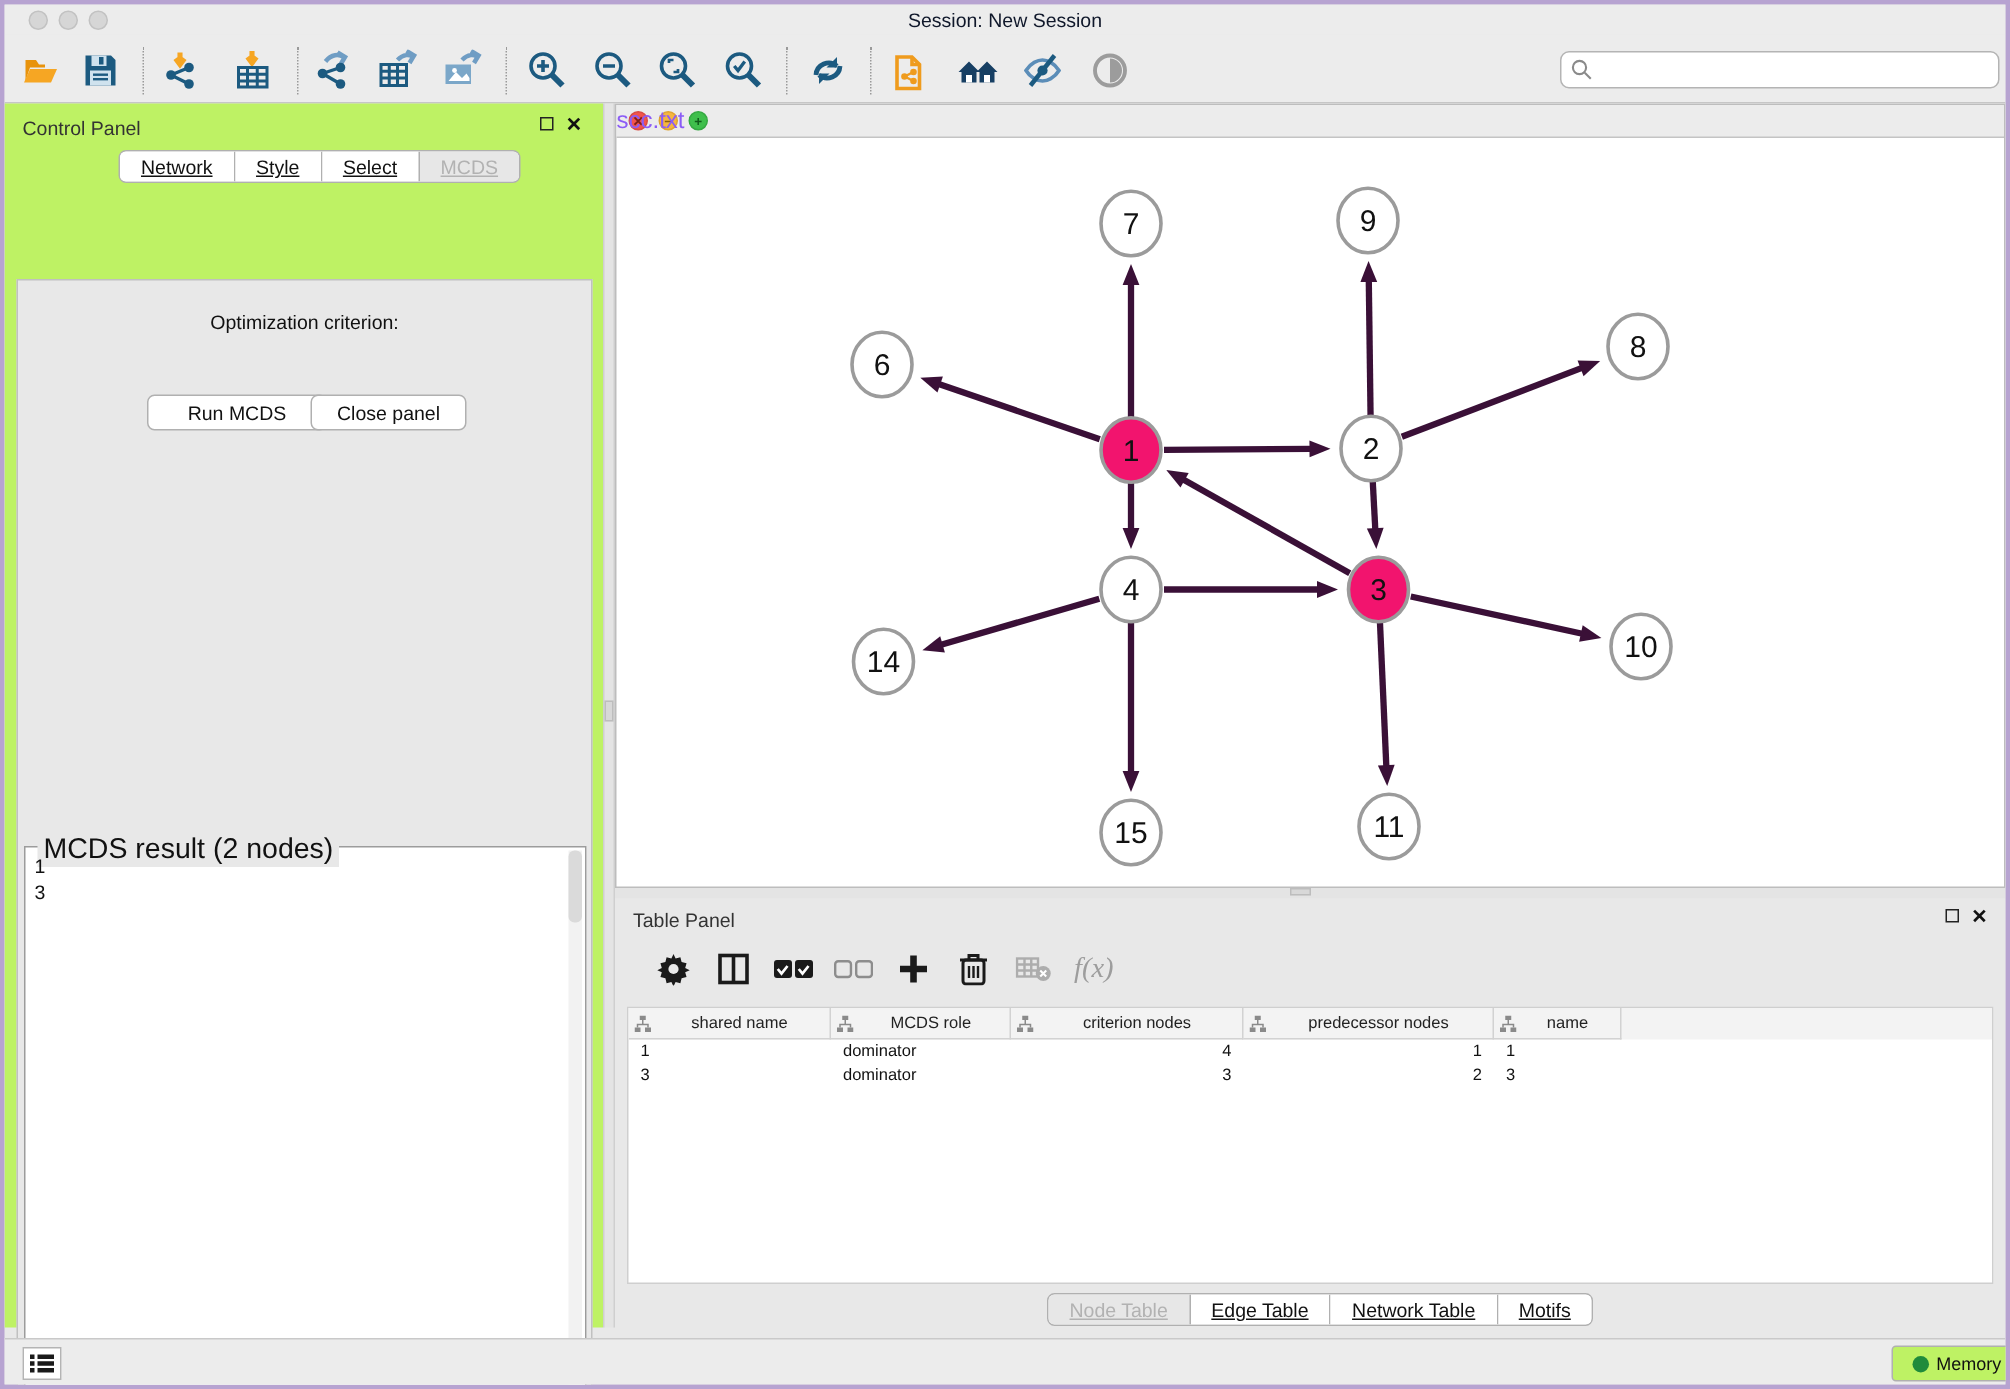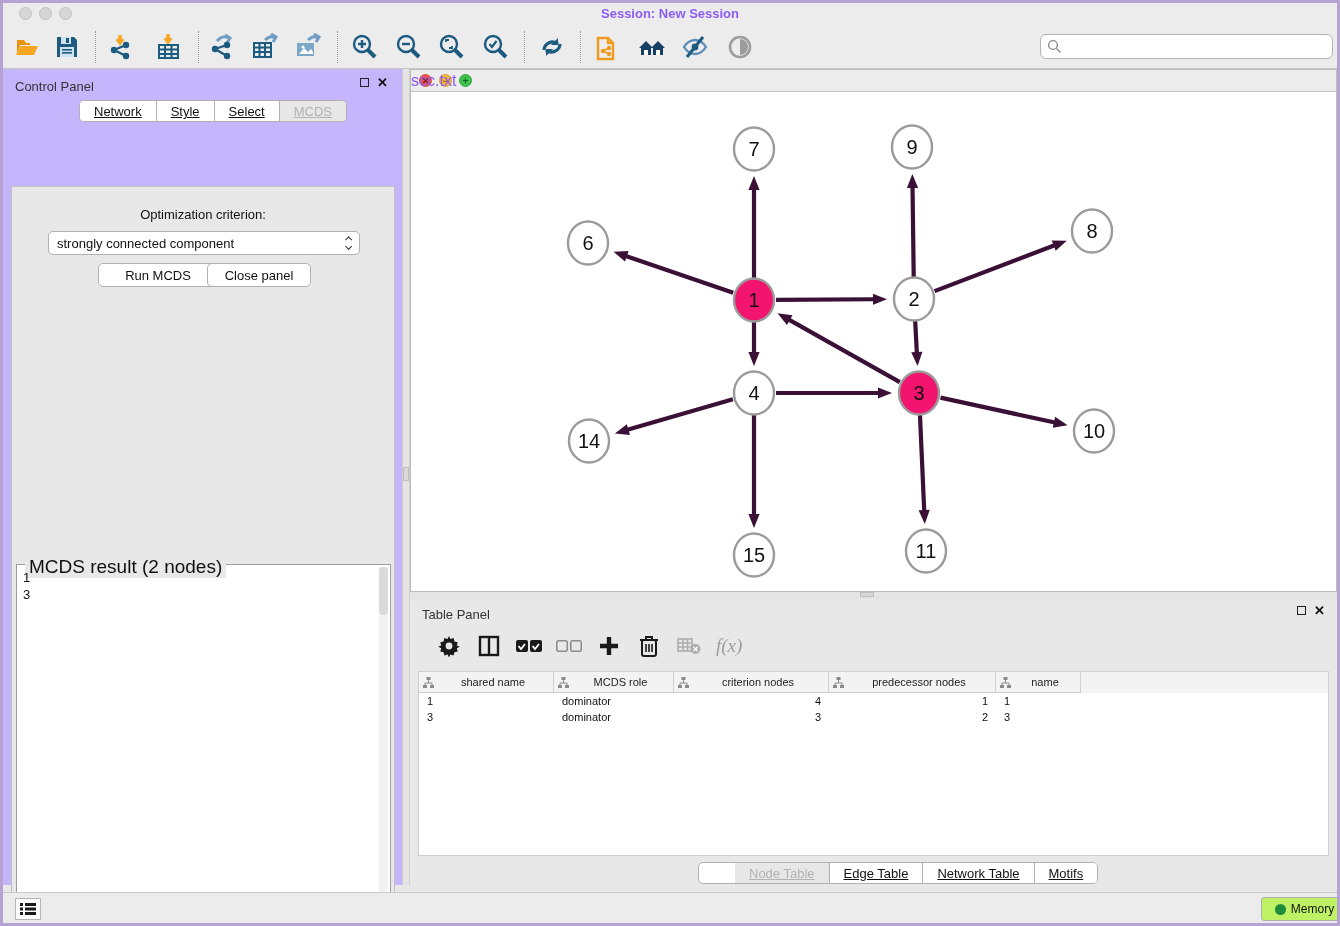--- a/index.html
+++ b/index.html
@@ -9,31 +9,31 @@
     background:#e8e8e8;
     position:relative;
     border:3px solid #b7a3d1;
     overflow:hidden;
   }
   .abs { position:absolute; }
 
   
   #titlebar { left:0; top:0; width:1334px; height:20px; background:#ececec; }
   .tl-dot { width:13px; height:13px; border-radius:50%; background:#d6d6d6; border:1px solid #c2c2c2; display:inline-block; }
-  #window-title { width:100%; text-align:center; top:3px; color:#8b5cf6; font-size:13px;font-weight:bold; }
+  #window-title { width:100%; text-align:center; top:3px; color:#0f172a; font-size:13px; }
 
   
   #toolbar { left:0; top:20px; width:1334px; height:46px; background:#ececec; border-bottom:1px solid #c6c6c6; }
   .tb-icon { top:8px; width:32px; height:32px; display:flex; align-items:center; justify-content:center; cursor:pointer; }
   .tb-sep { top:8px; width:1px; height:32px; border-left:1px dotted #9a9a9a; }
   #toolbar-search { left:1037px; top:11px; width:293px; height:25px; background:#fff; border:1px solid #b4b4b4; border-radius:6px; display:flex; align-items:center; padding:0 6px; }
   #toolbar-search input { border:none; outline:none; flex:1; font-size:12px; background:transparent; font-family:"Liberation Sans",sans-serif; }
 
   
-  #control-panel { left:0; top:66px; width:399px; height:816px; background:#c4b5fd; }
+  #control-panel { left:0; top:66px; width:399px; height:816px; background:#bef264; }
   .panel-title { font-size:13px; color:#333; }
   .win-btns { display:flex; gap:8px; align-items:center; }
   .float-icon { width:9px; height:9px; border:1.5px solid #222; display:inline-block; }
   .close-icon { font-size:13px; font-weight:bold; color:#111; line-height:9px; }
 
   .seg-tabs { display:flex; border:1px solid #b0b0b0; border-radius:5px; overflow:hidden; background:#fff; height:22px; font-size:13px; }
   .seg-tab { padding:3px 14px; border-right:1px solid #b0b0b0; color:#111; background:#fff; cursor:pointer; white-space:nowrap;text-decoration:underline; }
   .seg-tab:last-child { border-right:none; }
   .seg-tab.active { background:#e7e7e7; color:#b2b2b2; }
 
@@ -73,21 +73,21 @@
   #tp-toolbar { left:8px; top:26px; width:911px; height:42px; display:flex; align-items:center; gap:14px; padding-left:18px; }
   .tp-icon { width:26px; height:26px; display:flex; align-items:center; justify-content:center; cursor:pointer; }
   #node-table { left:8px; top:72px; width:911px; height:185px; background:#fff; border:1px solid #cfcfcf; overflow:hidden; }
   .th-row { display:flex; height:21px; background:#f3f3f3; font-size:11px; color:#222; }
   .th-cell { border-right:1px solid #d2d2d2; border-bottom:1px solid #d2d2d2; display:flex; align-items:center; padding:0 4px; position:relative; cursor:pointer; }
   .th-label { flex:1; text-align:center; }
   .td-row { display:flex; height:16px; font-size:11px; color:#111; }
   .td-cell { padding:0 8px; display:flex; align-items:center; }
   .num { justify-content:flex-end; }
 
-  .seg-tabs.bottom { position:absolute;padding-left:36px; }
+  .seg-tabs.bottom { position:absolute; }
 
   
   #statusbar { left:0; top:889px; width:1334px; height:31px; background:#ececec; border-top:1px solid #c9c9c9; }
   #list-btn { left:12px; top:5px; width:26px; height:22px; background:#fff; border:1px solid #b4b4b4; display:flex; align-items:center; justify-content:center; cursor:pointer; }
   #memory-btn { left:1258px; top:4px; width:87px; height:24px; background:#bef264; border:1px solid #b0b0b0; border-radius:3px; display:flex; align-items:center; justify-content:center; gap:5px; font-size:12px; color:#111; cursor:pointer; }
   #memory-dot { width:11px; height:11px; border-radius:50%; background:#1f8b3b; }
 </style>
 </head>
 <body>
 
@@ -251,27 +251,20 @@
 
   <div class="abs seg-tabs" style="left:76px; top:31px;">
     <span class="seg-tab">Network</span>
     <span class="seg-tab">Style</span>
     <span class="seg-tab">Select</span>
     <span class="seg-tab active">MCDS</span>
   </div>
 
   <div id="cp-content" class="abs">
     <div id="opt-label" class="abs">Optimization criterion:</div>
-    <div id="opt-select" class="abs">
-      <span>strongly connected component</span>
-      <span class="stepper">
-          <i class="up"></i>
-          <i class="dn"></i>
-        </span>
-    </div>
     <div class="abs aq-btn" style="left:86px; top:76px; width:120px;">Run MCDS</div>
     <div class="abs aq-btn" style="left:195px; top:76px; width:104px;">Close panel</div>
 
     <div id="mcds-result" class="abs">
       <div id="mcds-legend" class="abs">MCDS result (2 nodes)</div>
       <div id="mcds-list" class="abs">
           <div>1</div>
           <div>3</div>
         </div>
       <div id="mcds-scroll" class="abs">

